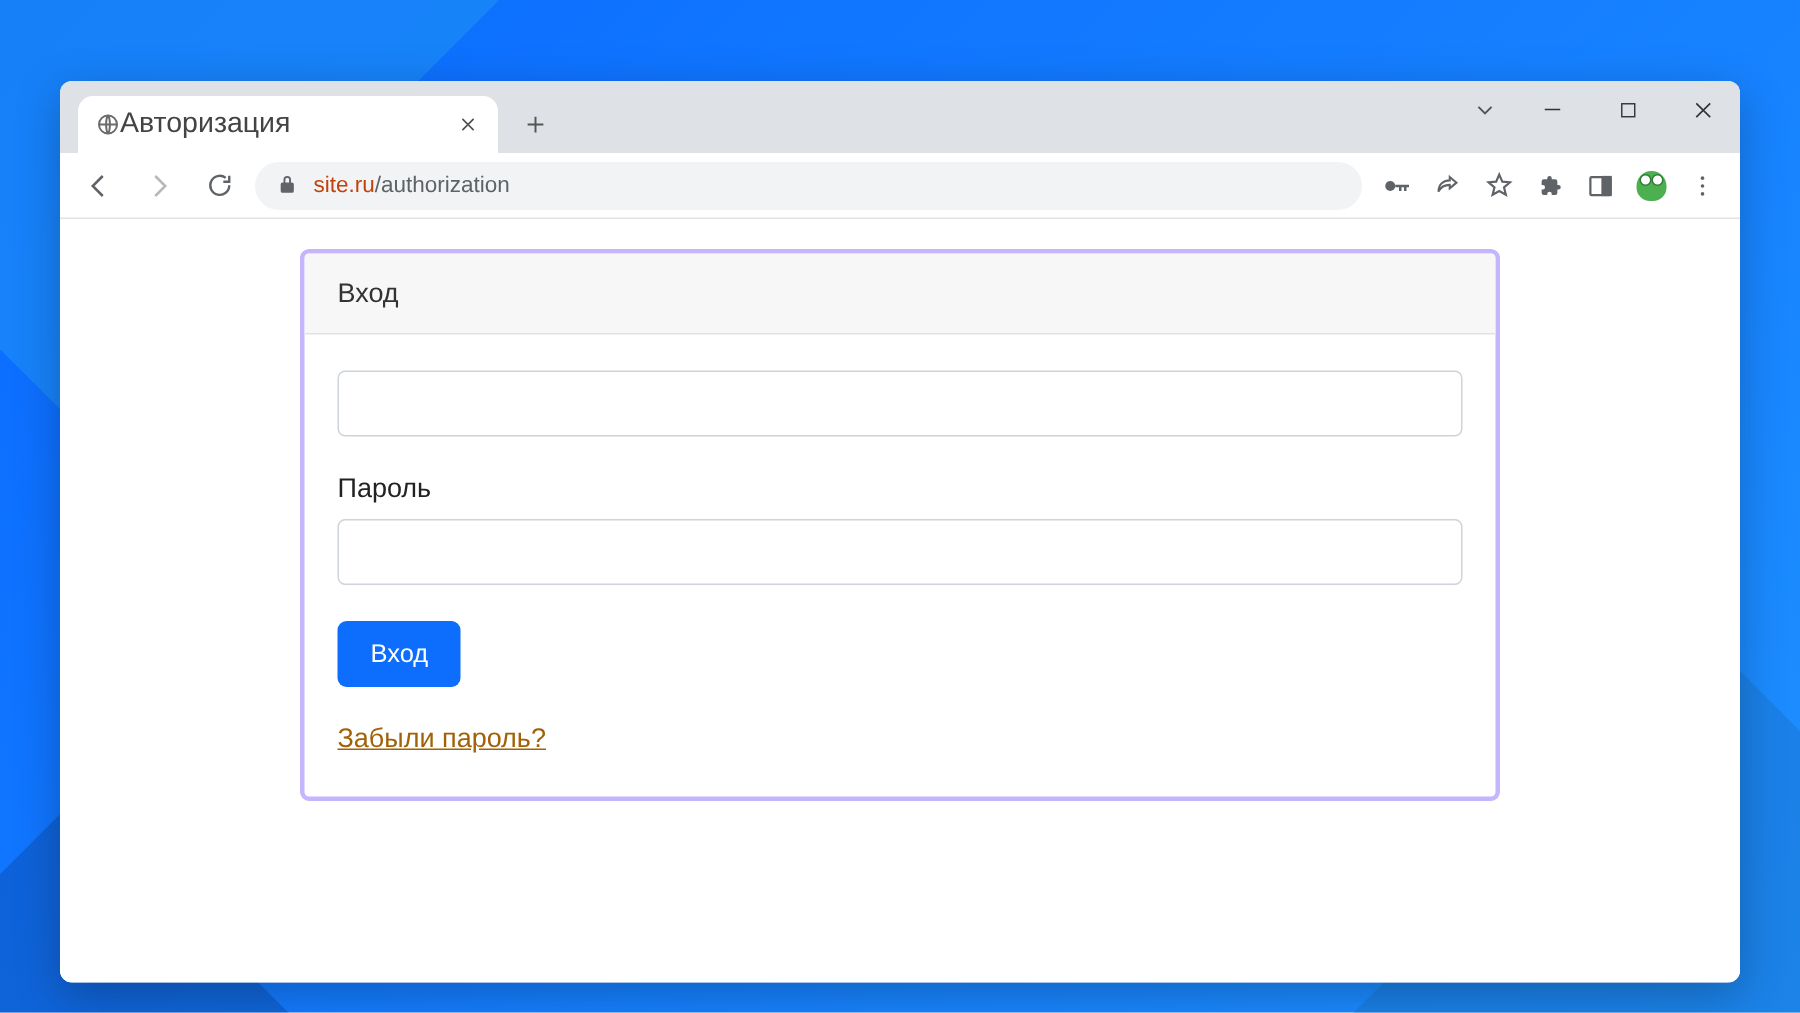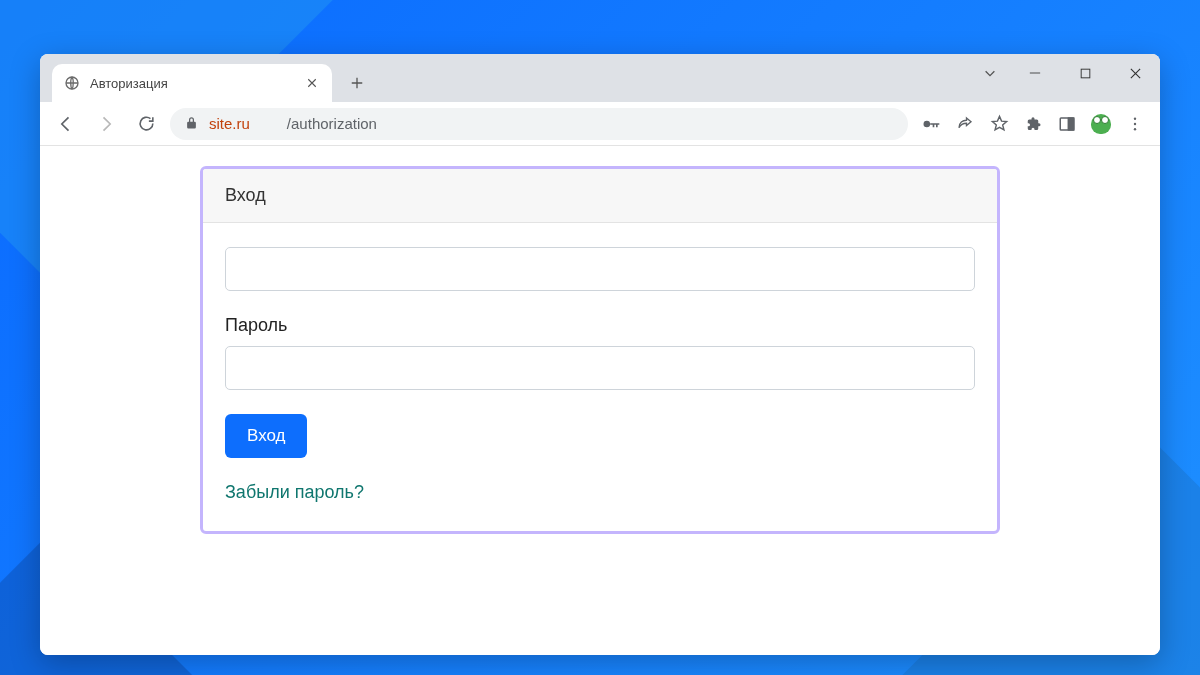--- a/index.html
+++ b/index.html
@@ -57,24 +57,23 @@
       position: relative;
     }
     .tab {
       background: #fff;
       border-radius: 10px 10px 0 0;
       height: 38px;
       margin-left: 12px;
       display: flex;
       align-items: center;
       padding: 0 12px;
-      gap: 10px;
       min-width: 280px;
       color: #444;
-      font-size: 13px;
+      font-size: 19px;
     }
     .tab-icon {
       width: 16px; height: 16px;
       color: #6b6b6b;
     }
     .tab-title { flex: 1; }
     .tab-close {
       width: 16px; height: 16px;
       color: #555;
       cursor: pointer;
@@ -133,21 +132,21 @@
       display: flex;
       align-items: center;
       padding: 0 14px;
       gap: 10px;
       color: #3c4043;
       font-size: 15px;
     }
     .addr-lock { color: #606368; }
     .addr-url { flex: 1; }
     .addr-url .domain { color: #c2410c; }
-    .addr-url .path { color: #5f6368; margin-left: 37px; }
+    .addr-url .path { color: #5f6368; }
     .toolbar-right {
       display: flex;
       align-items: center;
       gap: 4px;
     }
     .ext-icon {
       width: 30px; height: 30px;
       display:flex;align-items:center;justify-content:center;
       cursor:pointer;
       color:#5f6368;
@@ -205,21 +204,22 @@
       background: #0d6efd;
       color: #fff;
       border: none;
       padding: 12px 22px;
       font-size: 17px;
       border-radius: 6px;
       cursor: pointer;
       margin-bottom: 24px;
     }
     .forgot-link {
-      color: #0f766e;
+      color: #a16207;
+      text-decoration: underline;
       font-size: 18px;
       cursor: pointer;
       display: inline-block;
     }
     svg { display: block; }
   </style>
 </head>
 <body>
 
 <div class="bg-shape1"></div>

